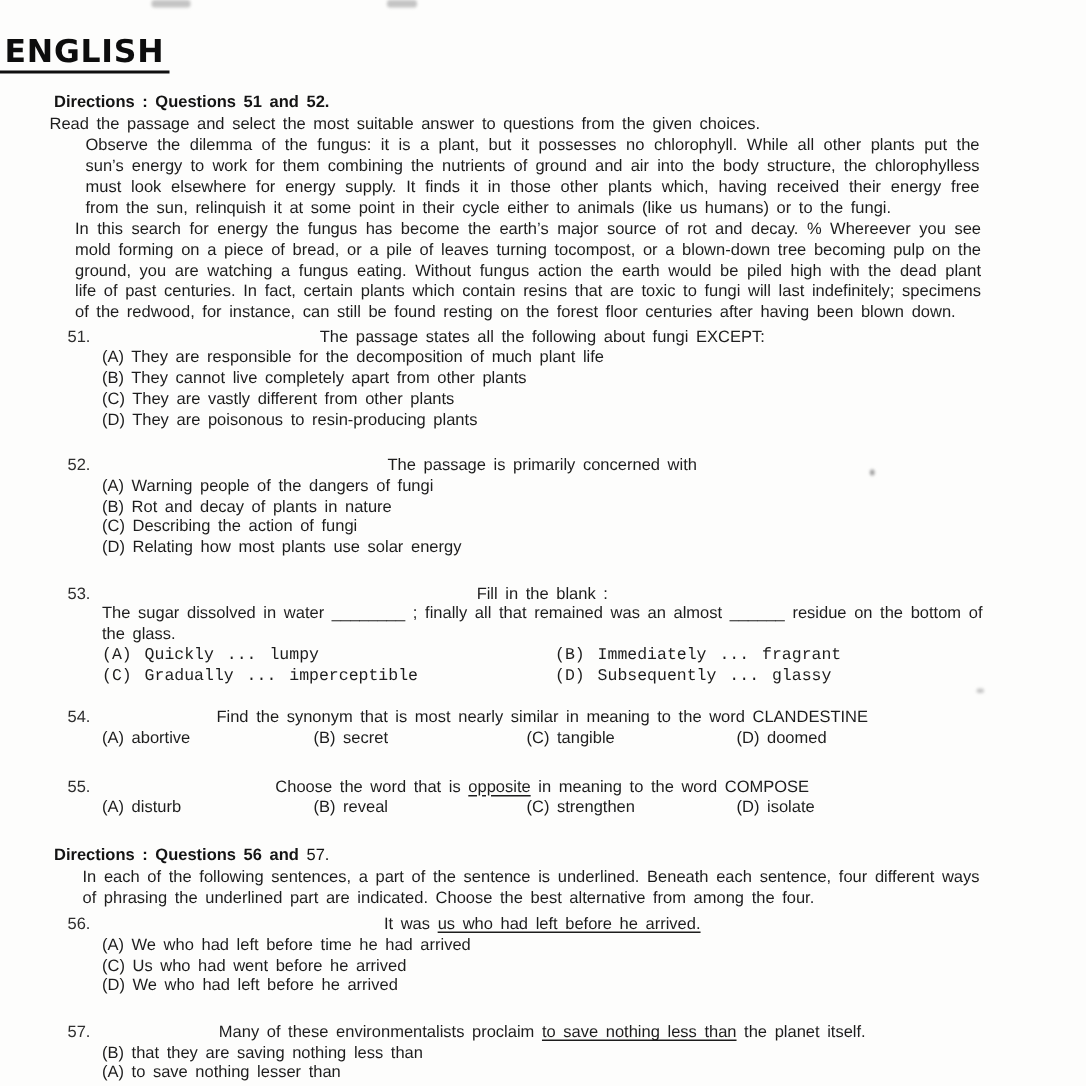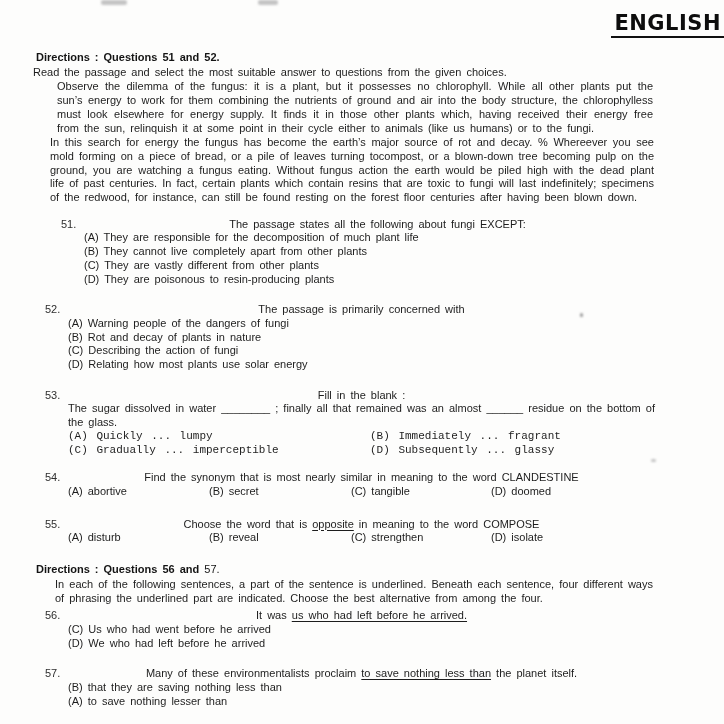--- a/index.html
+++ b/index.html
@@ -15,21 +15,21 @@
     line-height:13.7px;
     word-spacing:2px;
   }
   
   .artifact { position:absolute; background:#c4c4c4; filter:blur(1.2px); border-radius:2px; }
   .a1 { left:101px; top:0; width:26px; height:5px; }
   .a2 { left:258px; top:0; width:20px; height:5px; }
   .a3 { left:580px; top:313px; width:3px; height:4px; background:#9a9a9a; }
   .a4 { left:651px; top:459px; width:5px; height:3px; }
 
-  .title-wrap { text-align:right; padding-top:11px; }
+  .title-wrap { text-align:left; padding-top:22px; }
   .title {
     display:inline-block;
     font-family:"DejaVu Sans", sans-serif;
     font-weight:bold;
     font-size:21px;
     letter-spacing:0.5px;
     color:#0d0d0d;
     border-bottom:2.5px solid #101010;
     padding:0 3px 1px 3px;
     line-height:24px;
@@ -48,21 +48,21 @@
   .qbody { width:587px; }
   .qtext { text-align:center; }
   .qtext.just { text-align:justify; }
   .opt { white-space:nowrap; }
 
   .opts-2col { display:grid; grid-template-columns:302px auto;font-family:Liberation Mono, monospace; }
   .opts-4col { display:grid; grid-template-columns:141px 142px 140px auto; }
 
   .ul { text-decoration:underline; text-underline-offset:2px; }
 
-  .mt-q51 { margin-top:13px;padding-left:16px; }
+  .mt-q51 { margin-top:3px; }
   .mt-q52 { margin-top:17px; }
   .mt-q53 { margin-top:17px; }
   .mt-q54 { margin-top:14px; }
   .mt-q55 { margin-top:19px; }
   .mt-dir2 { margin-top:18px; }
   .mt-q56 { margin-top:4px; }
   .mt-q57 { margin-top:17px; }
 </style>
 </head>
 <body>
@@ -146,20 +146,21 @@
     </div>
   </div>
 
   <div class="dir-head mt-dir2"><span>Directions : Questions 56 and </span><span class="tail">57.</span></div>
   <div class="dir-body">In each of the following sentences, a part of the sentence is underlined. Beneath each sentence, four different ways of phrasing the underlined part are indicated. Choose the best alternative from among the four.</div>
 
   <div class="q mt-q56">
     <span class="qnum">56.</span>
     <div class="qbody">
       <div class="qtext"><span>It was </span><span class="ul">us who had left before he arrived.</span><span></span></div>
+      <div class="opt">(A) We who had left before time he had arrived</div>
       <div class="opt">(C) Us who had went before he arrived</div>
       <div class="opt">(D) We who had left before he arrived</div>
     </div>
   </div>
 
   <div class="q mt-q57">
     <span class="qnum">57.</span>
     <div class="qbody">
       <div class="qtext"><span>Many of these environmentalists proclaim </span><span class="ul">to save nothing less than</span><span> the planet itself.</span></div>
       <div class="opt">(B) that they are saving nothing less than</div>

